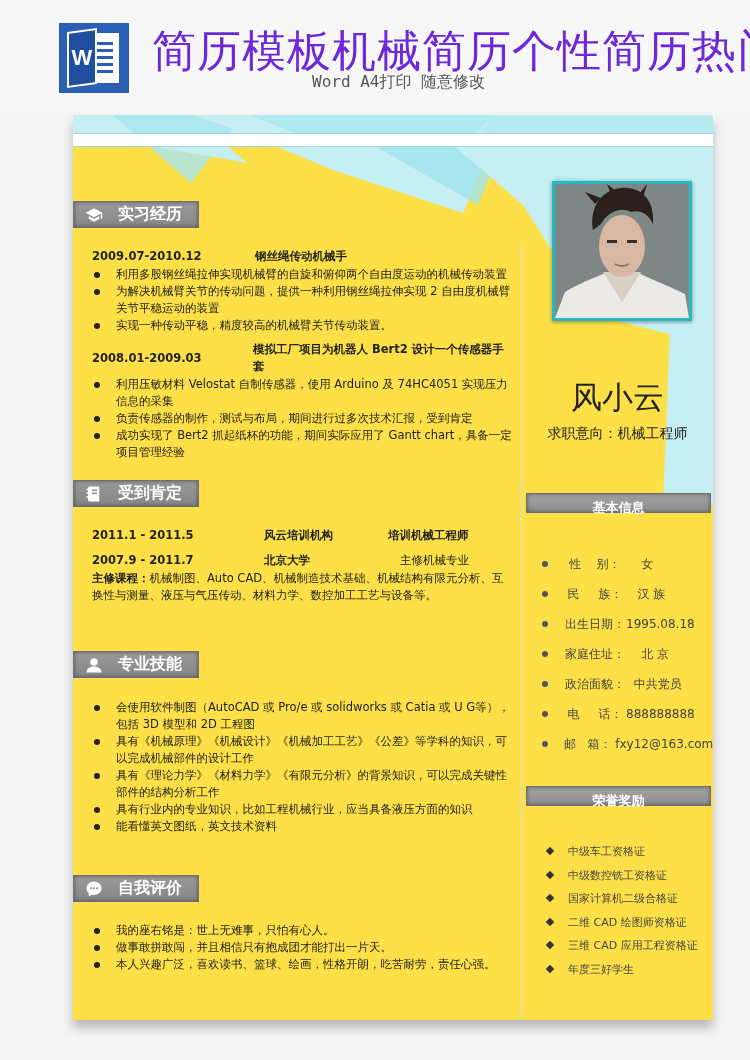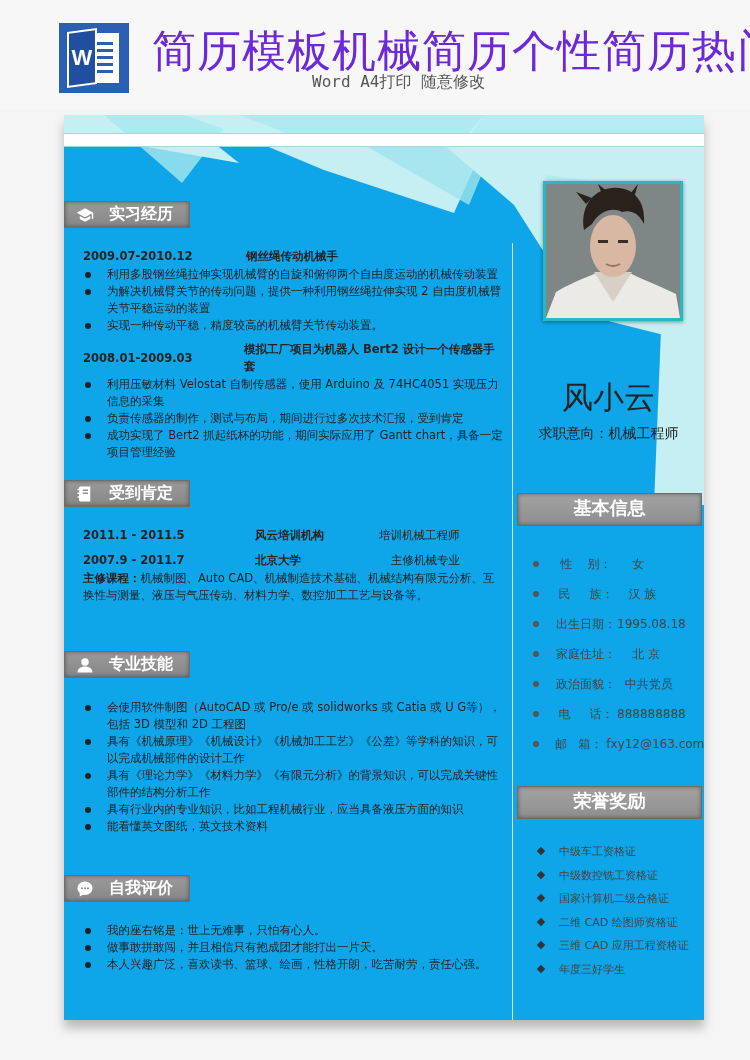--- a/index.html
+++ b/index.html
@@ -11,21 +11,21 @@
   .word-icon { position: absolute; left: 59px; top: 23px; width: 70px; height: 70px; background: #2b5fb3; }
   .word-icon .page { position: absolute; left: 22px; top: 10px; width: 38px; height: 50px; background: #fff; }
   .word-icon .page i { position: absolute; left: 10px; width: 22px; height: 3px; background: #2b5fb3; }
   .word-icon .flap { position: absolute; left: 8px; top: 7px; width: 30px; height: 56px; background: #1f4f9e;
     transform: skewY(-8deg); border: 2px solid #fff; }
   .word-icon .w { position: absolute; left: 9px; top: 22px; width: 28px; text-align: center; font: bold 22px "Liberation Sans", sans-serif; color: #fff; }
   .doc-title { position: absolute; left: 152px; top: 22px; font-size: 44px; color: #6d28d9; letter-spacing: 1px; white-space: nowrap; }
   .doc-sub { position: absolute; left: 312px; top: 72px; font-family: "DejaVu Sans Mono", monospace; font-size: 16px; color: #555; }
 
   
-  .paper { position: absolute; left: 64px; top: 115px; width: 640px; height: 905px; background: #0ea5e9;
+  .paper { position: absolute; left: 73px; top: 115px; width: 640px; height: 905px; background: #fde047;
     box-shadow: 0 8px 10px rgba(0,0,0,0.25); overflow: hidden; }
   .deco { position: absolute; left: 0; top: 0; width: 640px; height: 400px; pointer-events: none; }
   .stripe { position: absolute; left: 0; top: 18px; width: 640px; height: 14px; background: #fff;
     border-top: 1px solid #9ed7de; border-bottom: 1px solid #9ed7de; }
 
   .divider { position: absolute; left: 448px; top: 128px; width: 1px; height: 777px; background: #dcdcdc; }
 
   
   .sec-head { position: absolute; left: 0; width: 126px; height: 27px; background: linear-gradient(#9a9a9a,#868686);
     border: 1px solid #6e6e6e; box-shadow: inset 0 0 4px rgba(0,0,0,0.4); color: #fff; font-weight: bold; font-size: 16px;
@@ -36,22 +36,22 @@
   .content { position: absolute; left: 19px; width: 420px; font-size: 11.5px; line-height: 17px; color: #222; }
   .row-head { display: flex; font-weight: bold; font-size: 11.5px; margin-bottom: 1px; align-items: center; }
   .bul { position: relative; padding-left: 24px; }
   .bul::before { content: ""; position: absolute; left: 2px; top: 6px; width: 6px; height: 6px; border-radius: 50%; background: #222; }
 
   
   .photo { position: absolute; left: 479px; top: 66px; width: 140px; height: 140px; border: 3px solid #27b8c4;
     box-shadow: 0 1px 4px rgba(0,0,0,0.4); overflow: hidden; background: #7d8684; }
   .name { position: absolute; left: 449px; top: 262px; width: 191px; text-align: center; font-size: 31px; color: #222; }
   .intent { position: absolute; left: 449px; top: 310px; width: 191px; text-align: center; font-size: 14px; color: #222; }
-  .r-head { position: absolute; left: 453px; width: 185px; height: 33px; background: linear-gradient(#a3a3a3,#8e8e8e);
-    border: 1px solid #6d6d6d; box-shadow: inset 0 0 4px rgba(0,0,0,0.4); color: #fff; font-weight: bold; font-size: 18px;
+  .r-head { position: absolute; left: 453px; width: 185px; height: 20px; background: linear-gradient(#a3a3a3,#8e8e8e);
+    border: 1px solid #6d6d6d; box-shadow: inset 0 0 4px rgba(0,0,0,0.4); color: #fff; font-weight: bold; font-size: 13px;
     text-align: center; line-height: 28px; }
   .info { position: absolute; left: 469px; top: 437px; width: 170px; font-size: 12px; color: #444; }
   .info .it { position: relative; height: 30px; line-height: 24px; padding-left: 22px; display: flex; text-align: center; }
   .info .it::before { content: ""; position: absolute; left: 0; top: 9px; width: 6px; height: 6px; border-radius: 50%; background: #555; }
   .info .k { display: inline-block; width: 62px; white-space: pre; }
   .info .v { white-space: pre; }
   .awards { position: absolute; left: 473px; top: 728px; width: 165px; font-size: 11px; color: #444; }
   .awards .aw { position: relative; height: 23.5px; line-height: 18px; padding-left: 22px; }
   .awards .aw::before { content: ""; position: absolute; left: 1px; top: 5px; width: 6px; height: 6px; background: #333; transform: rotate(45deg); }
 </style>
@@ -125,21 +125,21 @@
       <svg viewBox="0 0 24 24">
           <path d="M6 2h13v20H6c-1 0-2-1-2-2V4c0-1 1-2 2-2zm3 4v2h7V6H9zm0 4v2h7v-2H9zM2 5h3v2H2zm0 5h3v2H2zm0 5h3v2H2z"></path>
         </svg>
     </span>
     <span>受到肯定</span>
   </div>
   <div class="content" style="top:412px">
     <div class="row-head" style="margin-bottom:8px">
       <span style="width:172px">2011.1 - 2011.5</span>
       <span style="width:124px">风云培训机构</span>
-      <span style="font-weight:normal">培训机械工程师</span>
+      <span style="font-weight:bold">培训机械工程师</span>
     </div>
     <div class="row-head">
       <span style="width:172px">2007.9 - 2011.7</span>
       <span style="width:136px">北京大学</span>
       <span style="font-weight:normal">主修机械专业</span>
     </div>
     <div>
       <b>主修课程：</b><span>机械制图、Auto CAD、机械制造技术基础、机械结构有限元分析、互换性与测量、液压与气压传动、材料力学、数控加工工艺与设备等。</span>
     </div>
   </div>

